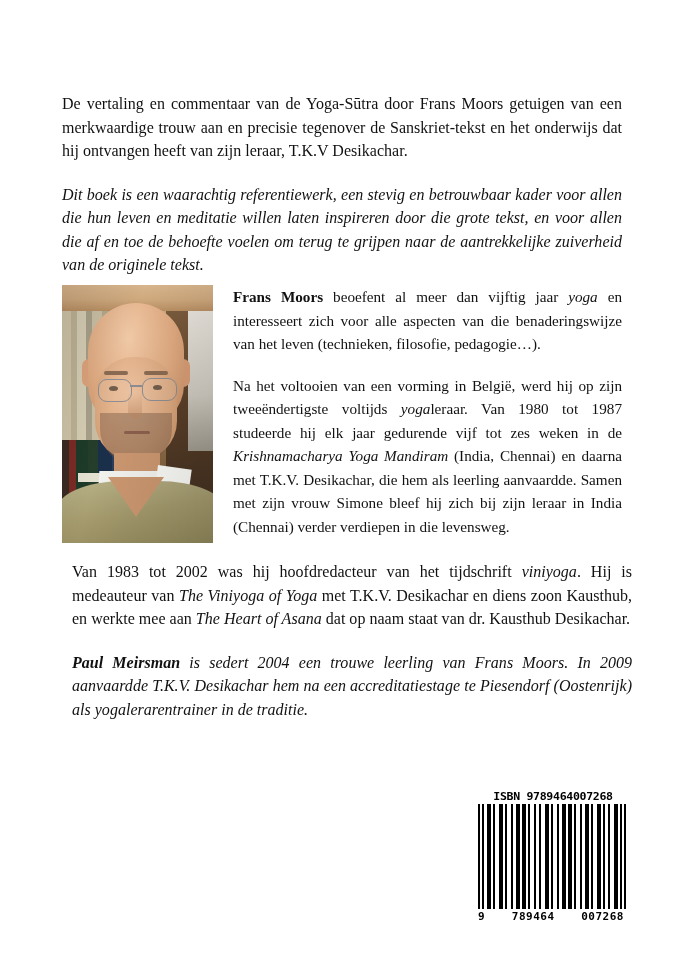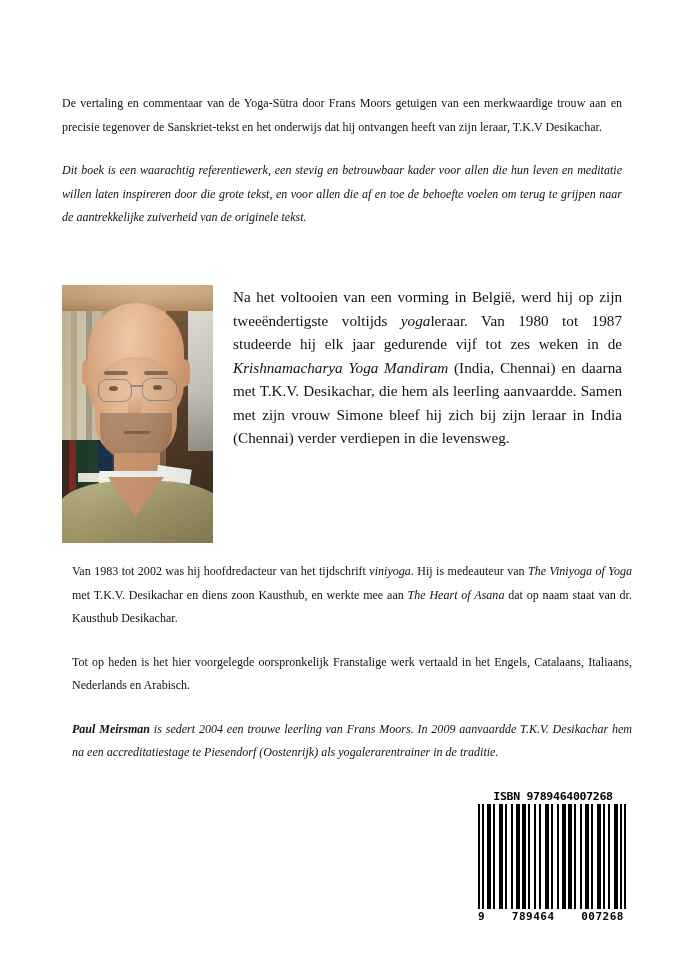--- a/index.html
+++ b/index.html
@@ -27,21 +27,21 @@
   
   .content {
     position: absolute;
     left: 62px;
     top: 92px;
     width: 560px;
   }
 
   p.para {
     margin: 0 0 20px 0;
-    font-size: 12px;
+    font-size: 16px;
     line-height: 23.5px;
     text-align: justify;
     text-justify: inter-word;
     letter-spacing: 0.02px;
   }
   p.para:last-child { margin-bottom: 0; font-style: italic; }
 
   .b { font-weight: bold; }
   .i { font-style: italic; }
 
@@ -334,29 +334,29 @@
       <div class="ph-layer ph-mouth"></div>
       <div class="ph-layer ph-neck"></div>
       <div class="ph-layer ph-collar"></div>
       <div class="ph-layer ph-collar-r"></div>
       <div class="ph-layer ph-sweater"></div>
       <div class="ph-layer ph-sweater-v"></div>
       <div class="ph-layer ph-shadow"></div>
     </div>
 
     <div class="bio-text">
+      <p><span class="b">Frans Moors</span><span> beoefent al meer dan vijftig jaar </span><span class="i">yoga</span><span> en interesseert zich voor alle aspecten van die benaderingswijze van het leven (technieken, filosofie, pedagogie…).</span></p>
 
       <p><span>Na het voltooien van een vorming in België, werd hij op zijn tweeëndertigste voltijds </span><span class="i">yoga</span><span>leraar. Van 1980 tot 1987 studeerde hij elk jaar gedurende vijf tot zes weken in de </span><span class="i">Krishnamacharya Yoga Mandiram</span><span> (India, Chennai) en daarna met T.K.V. Desikachar, die hem als leerling aanvaardde. Samen met zijn vrouw Simone bleef hij zich bij zijn leraar in India (Chennai) verder verdiepen in die levensweg.</span></p>
     </div>
   </div>
 
   <div class="lower">
     <p class="para"><span>Van 1983 tot 2002 was hij hoofdredacteur van het tijdschrift </span><span class="i">viniyoga</span><span>. Hij is medeauteur van </span><span class="i">The Viniyoga of Yoga</span><span> met T.K.V. Desikachar en diens zoon Kausthub, en werkte mee aan </span><span class="i">The Heart of Asana</span><span> dat op naam staat van dr. Kausthub Desikachar.</span></p>
 
-    <p class="para">Tot op heden is het hier voorgelegde oorspronkelijk Franstalige werk vertaald in het Engels, Catalaans, Italiaans, Nederlands en Arabisch.</p>
 
     <p class="para"><span class="b">Paul Meirsman</span><span> is sedert 2004 een trouwe leerling van Frans Moors. In 2009 aanvaardde T.K.V. Desikachar hem na een accreditatiestage te Piesendorf (Oostenrijk) als yogalerarentrainer in de traditie.</span></p>
   </div>
 
   <div class="barcode-area">
     <div class="isbn-text">ISBN 9789464007268</div>
     <div class="bars"></div>
     <div class="barcode-digits">
       <span class="bd-lead">9</span>
       <span class="bd-mid">789464</span>

